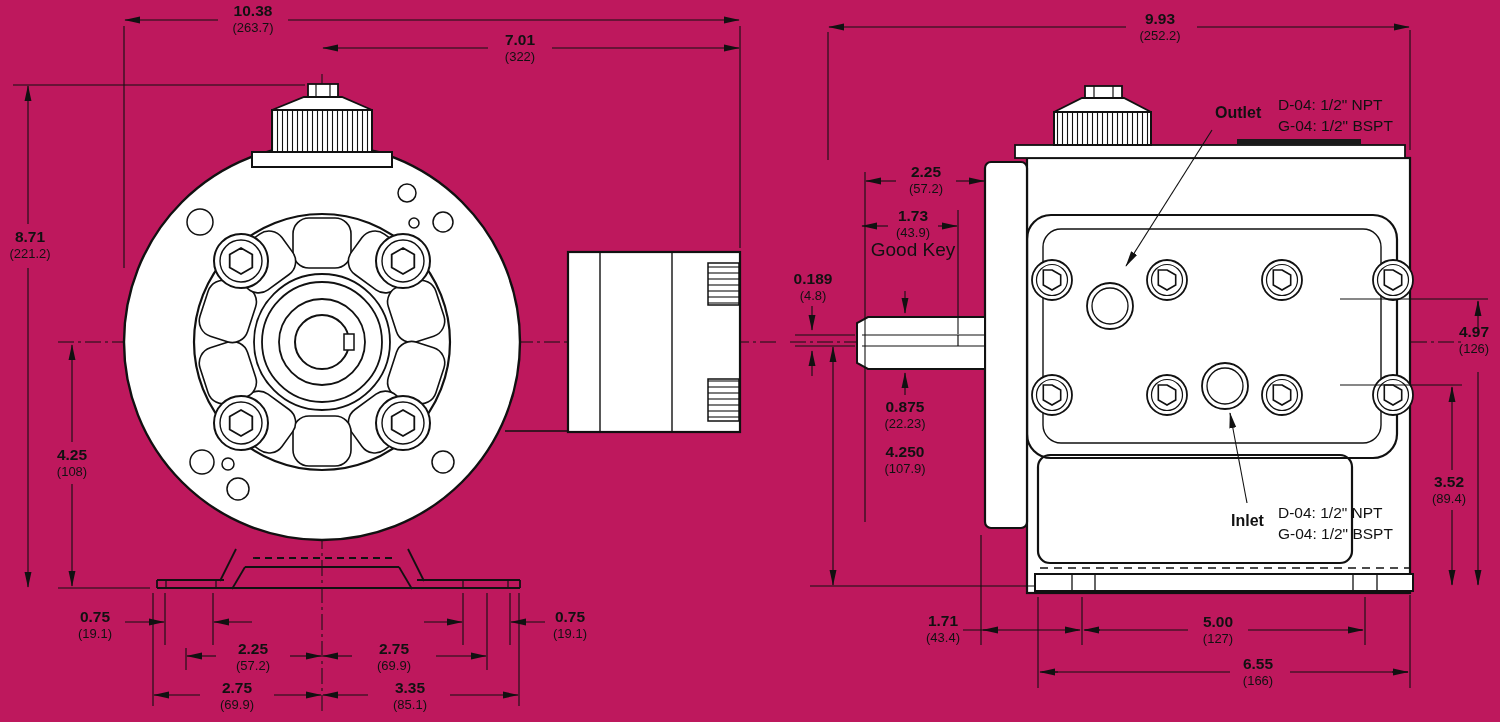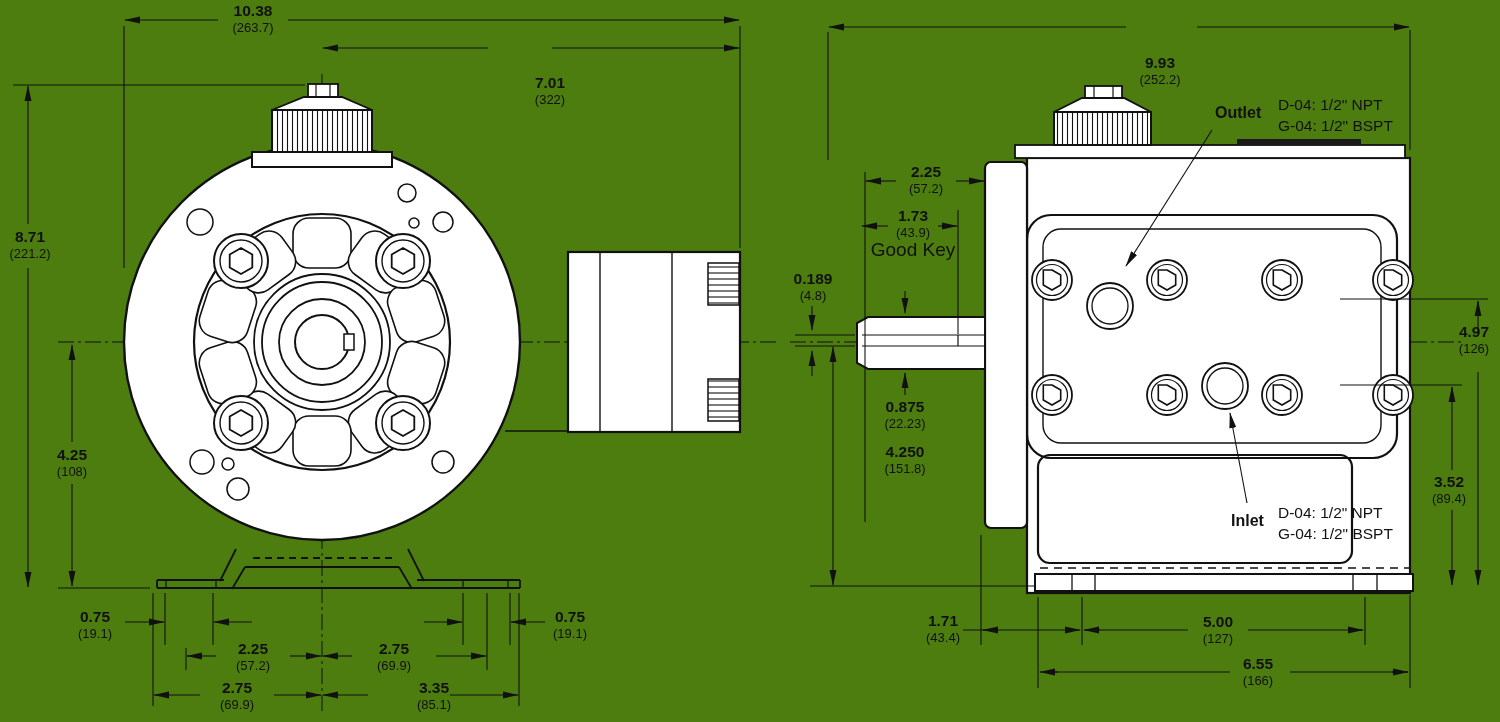--- a/index.html
+++ b/index.html
@@ -1,16 +1,16 @@
 <!DOCTYPE html>
 <html><head>
 <meta charset="utf-8">
 <style>
   html,body{margin:0;padding:0;background:#fff;}
-  #stage{position:relative;width:1500px;height:722px;background:#4d7c0f;overflow:hidden;
+  #stage{position:relative;width:1500px;height:722px;background:#be185d;overflow:hidden;
          font-family:"Liberation Sans","DejaVu Sans",sans-serif;color:#111;}
   #stage svg{position:absolute;left:0;top:0;}
   .dim{position:absolute;text-align:center;line-height:17px;white-space:nowrap;
        transform:translateX(-50%);}
   .dim .v{display:block;font-weight:bold;font-size:15.5px;}
   .dim .m{display:block;font-size:13px;}
   .dim .n{display:block;font-size:19px;}
   .co-label{position:absolute;font-weight:bold;font-size:16px;white-space:nowrap;text-align:center;}
   .co-ports{position:absolute;font-size:15.5px;line-height:21px;white-space:nowrap;}
   .co-ports span{display:block;}
@@ -310,21 +310,21 @@
 
     <line x1="1212" y1="130" x2="1126" y2="266" marker-end="url(#ah)"></line>
     <line x1="1247" y1="503" x2="1230" y2="413" marker-end="url(#ah)"></line>
   </g>
 </svg>
 
   <div class="dim" style="left:253px;top:2px;">
     <span class="v">10.38</span>
     <span class="m">(263.7)</span>
   </div>
-  <div class="dim" style="left:550px;top:31px;margin-top:43px;">
+  <div class="dim" style="left:520px;top:31px;">
     <span class="v">7.01</span>
     <span class="m">(322)</span>
   </div>
   <div class="dim" style="left:30px;top:228px;">
     <span class="v">8.71</span>
     <span class="m">(221.2)</span>
   </div>
   <div class="dim" style="left:72px;top:446px;">
     <span class="v">4.25</span>
     <span class="m">(108)</span>
@@ -342,26 +342,26 @@
     <span class="m">(57.2)</span>
   </div>
   <div class="dim" style="left:394px;top:640px;">
     <span class="v">2.75</span>
     <span class="m">(69.9)</span>
   </div>
   <div class="dim" style="left:237px;top:679px;">
     <span class="v">2.75</span>
     <span class="m">(69.9)</span>
   </div>
-  <div class="dim" style="left:410px;top:679px;margin-left:24px;">
+  <div class="dim" style="left:410px;top:679px;">
     <span class="v">3.35</span>
     <span class="m">(85.1)</span>
   </div>
 
-  <div class="dim" style="left:1160px;top:10px;margin-top:44px;">
+  <div class="dim" style="left:1160px;top:10px;">
     <span class="v">9.93</span>
     <span class="m">(252.2)</span>
   </div>
   <div class="dim" style="left:926px;top:163px;">
     <span class="v">2.25</span>
     <span class="m">(57.2)</span>
   </div>
   <div class="dim" style="left:913px;top:207px;">
     <span class="v">1.73</span>
     <span class="m">(43.9)</span>
@@ -370,21 +370,21 @@
   <div class="dim" style="left:813px;top:270px;">
     <span class="v">0.189</span>
     <span class="m">(4.8)</span>
   </div>
   <div class="dim" style="left:905px;top:398px;">
     <span class="v">0.875</span>
     <span class="m">(22.23)</span>
   </div>
   <div class="dim" style="left:905px;top:443px;">
     <span class="v">4.250</span>
-    <span class="m">(151.8)</span>
+    <span class="m">(107.9)</span>
   </div>
   <div class="dim" style="left:1474px;top:323px;">
     <span class="v">4.97</span>
     <span class="m">(126)</span>
   </div>
   <div class="dim" style="left:1449px;top:473px;">
     <span class="v">3.52</span>
     <span class="m">(89.4)</span>
   </div>
   <div class="dim" style="left:943px;top:612px;">

